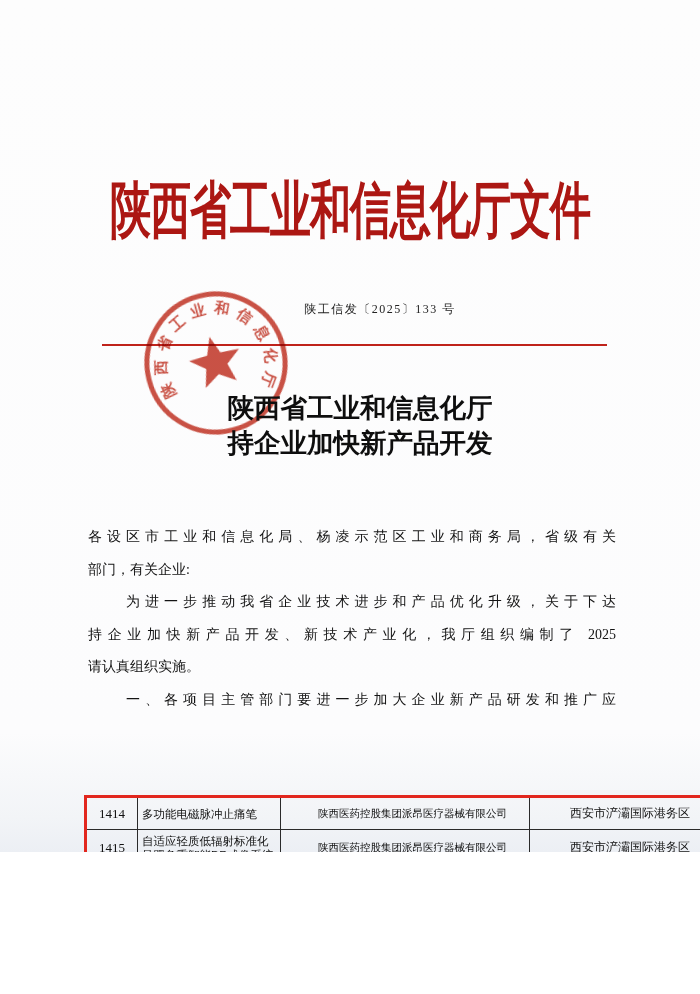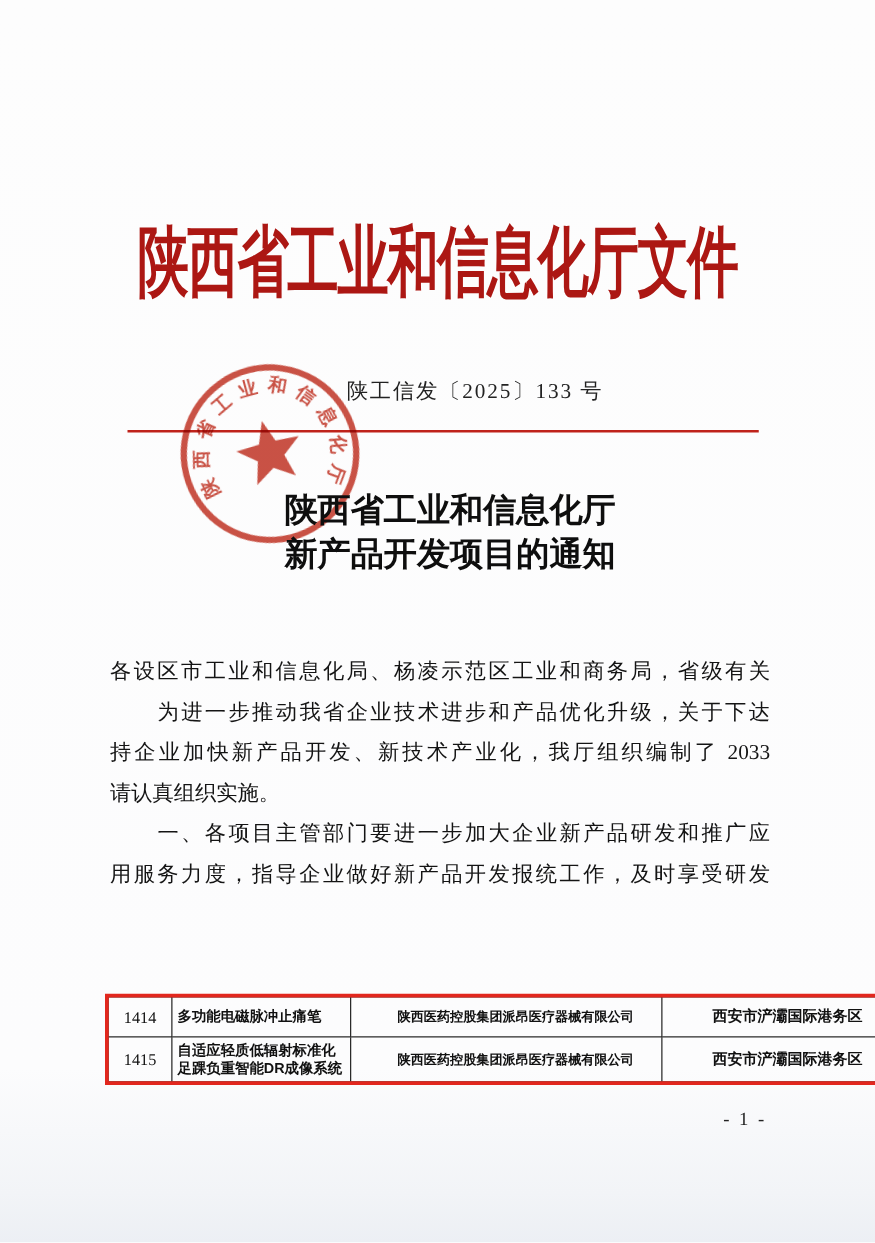--- a/index.html
+++ b/index.html
@@ -1,59 +1,59 @@
 <!DOCTYPE html>
 <html><head>
 <meta charset="utf-8">
 <style>
   html,body{margin:0;padding:0;}
   #canvas{
-    position:relative;width:700px;height:994px;overflow:hidden;
+    position:relative;width:700px;height:852px;overflow:hidden;
     background:linear-gradient(180deg,#fdfdfd 0%,#fcfcfd 86%,#f2f4f7 96%,#ecEFf4 100%);
     font-family:"Liberation Serif", serif;color:#1b1b1b;
   }
   .big-title{
     position:absolute;top:169px;left:0;width:700px;text-align:center;
     font-size:41px;font-weight:bold;color:#ac1713;letter-spacing:-1px;
     white-space:nowrap;transform:scaleY(1.5);transform-origin:50% 0;
     font-family:"Liberation Serif", serif;
   }
   .doc-number{
     position:absolute;top:301px;left:60px;width:640px;text-align:center;
-    font-size:17px;letter-spacing:1.5px;color:#222;
+    font-size:12px;letter-spacing:1.5px;color:#222;
   }
   .red-line{
     position:absolute;top:344px;left:102px;width:505px;height:2px;
     background:#bf231b;
   }
   .seal{
     position:absolute;left:140px;top:287px;width:152px;height:152px;
     opacity:.88;transform:rotate(-14deg);filter:blur(.4px);
     mix-blend-mode:multiply;pointer-events:none;
   }
   .main-title{
     position:absolute;top:391px;left:20px;width:680px;text-align:center;
     font-weight:bold;font-size:26.5px;line-height:34.5px;color:#0e0e0e;
   }
   .body-block{
     position:absolute;top:521px;left:88px;width:528px;
-    font-size:17px;line-height:32.6px;color:#141414;
+    font-size:14px;line-height:32.6px;color:#141414;
   }
   .line{width:100%;white-space:nowrap;box-sizing:border-box;}
   .line.indent{padding-left:38px;}
   .line.fill{text-align:justify;text-align-last:justify;text-justify:inter-character;}
   .doc-table{
     position:absolute;top:797px;left:86px;width:543px;
     border-collapse:collapse;table-layout:fixed;
     font-family:"Liberation Sans", sans-serif;
     outline:3px solid #e2271e;outline-offset:-1px;
   }
   .doc-table td{
     border:1px solid #2a2a2a;padding:1px 4px;vertical-align:middle;
-    font-weight:700;color:#111;
+    font-weight:400;color:#111;
   }
   .doc-table tr{height:32px;margin-top:16px;}
   .doc-table tr+tr{height:36px;}
   td.col-no{width:42px;text-align:center;font-family:"Liberation Serif",serif;font-weight:400;font-size:13px;}
   td.col-product{width:134px;font-size:11.5px;line-height:14px;}
   td.col-company{width:207px;font-size:10.5px;white-space:nowrap;overflow:hidden;padding-left:37px;}
   td.col-district{width:157px;font-size:12px;white-space:nowrap;overflow:hidden;padding-left:40px;}
   .page-number{
     position:absolute;top:888px;left:551px;width:90px;text-align:center;
     font-size:15px;letter-spacing:2px;color:#222;
@@ -76,30 +76,30 @@
     <defs>
       <path id="seal-arc" d="M 35,104.7 A 50,50 0 1 1 117,104.7" fill="none"></path>
     </defs>
     <text font-size="15" fill="#c43a2b" letter-spacing="7" font-family="Liberation Serif, serif" font-weight="bold">
       <textPath href="#seal-arc" startOffset="4%">陕西省工业和信息化厅</textPath>
     </text>
   </svg>
 
   <div class="main-title">
     <div>陕西省工业和信息化厅</div>
-    <div>新产品开发项目的通知</div>
+    <div>持企业加快新产品开发</div>
   </div>
 
   <div class="body-block">
       <div class="line fill">各设区市工业和信息化局、杨凌示范区工业和商务局，省级有关</div>
+      <div class="line">部门，有关企业:</div>
       <div class="line indent fill">为进一步推动我省企业技术进步和产品优化升级，关于下达</div>
-      <div class="line fill">持企业加快新产品开发、新技术产业化，我厅组织编制了 2033</div>
+      <div class="line fill">持企业加快新产品开发、新技术产业化，我厅组织编制了 2025</div>
       <div class="line">请认真组织实施。</div>
       <div class="line indent fill">一、各项目主管部门要进一步加大企业新产品研发和推广应</div>
-      <div class="line fill">用服务力度，指导企业做好新产品开发报统工作，及时享受研发</div>
     </div>
 
   <table class="doc-table">
     <tbody>
         <tr>
           <td class="col-no">1414</td>
           <td class="col-product">多功能电磁脉冲止痛笔</td>
           <td class="col-company">陕西医药控股集团派昂医疗器械有限公司</td>
           <td class="col-district">西安市浐灞国际港务区</td>
         </tr>

